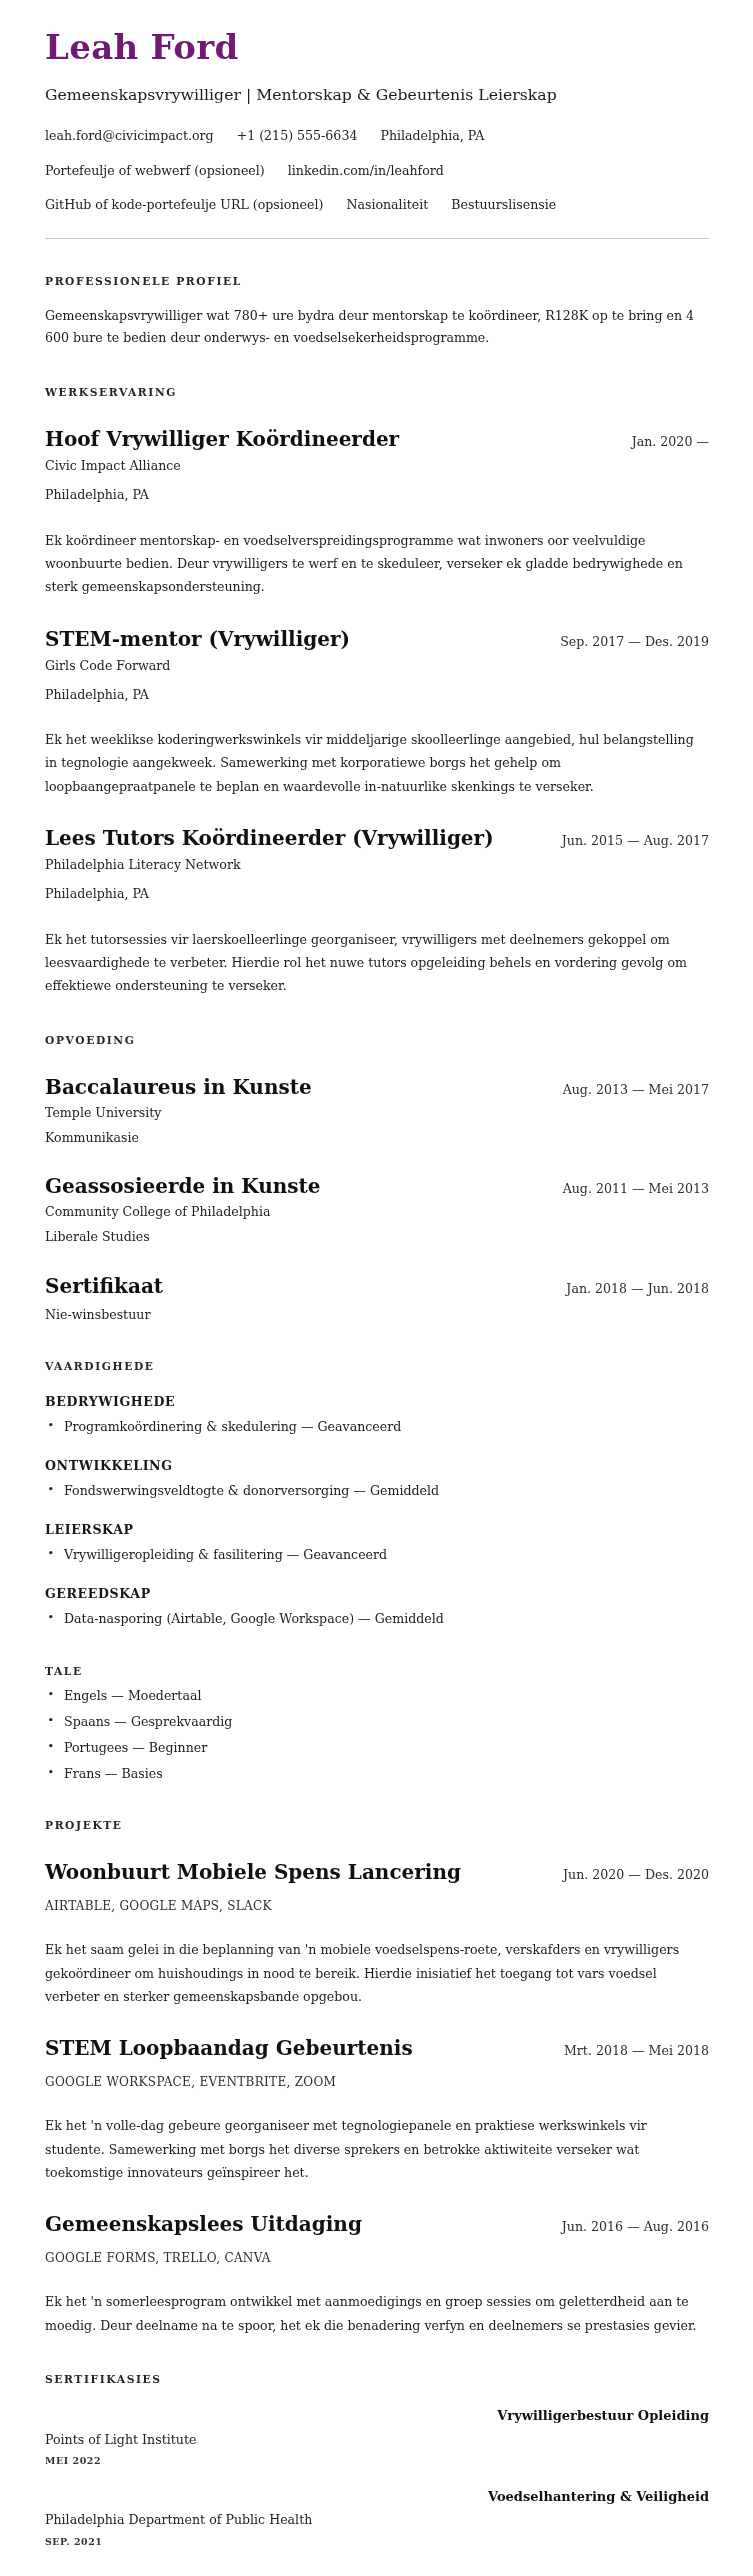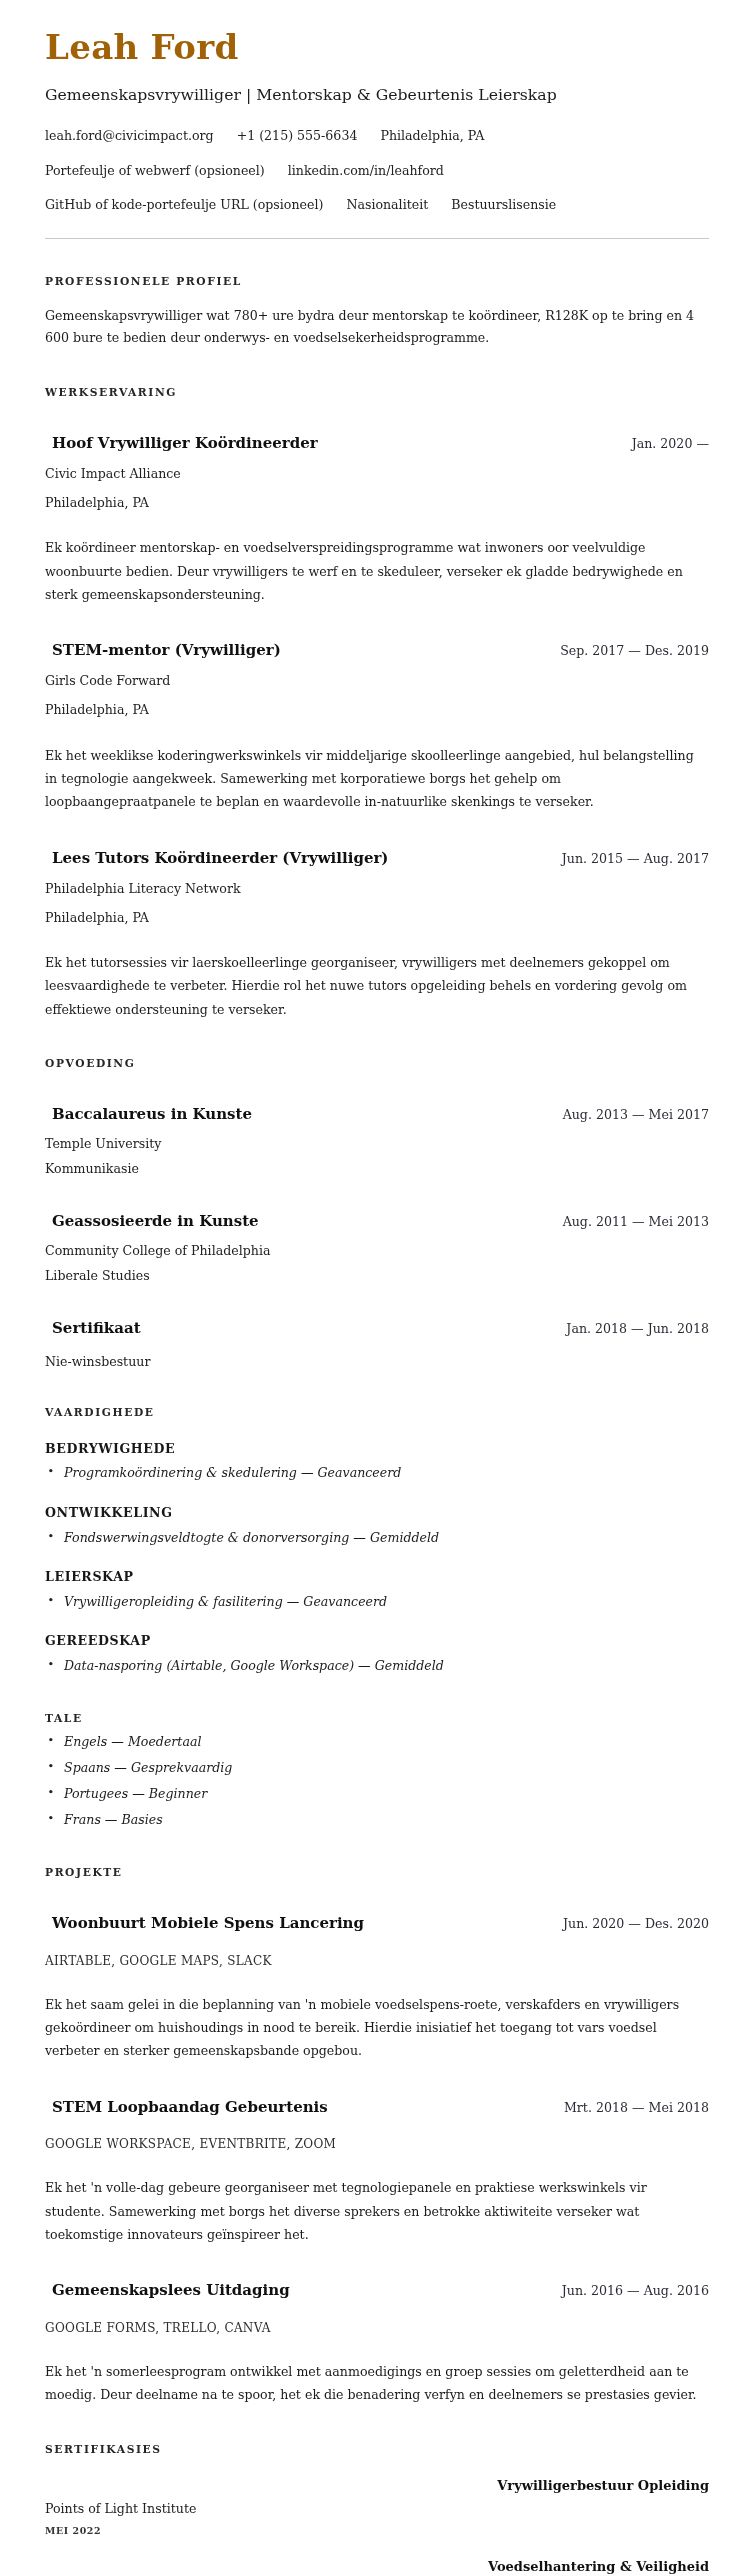--- a/index.html
+++ b/index.html
@@ -16,21 +16,21 @@
   }
   .page {
     padding: 29px 45px 40px 45px;
     box-sizing: border-box;
   }
 
   
   .name {
     font-size: 34px;
     font-weight: 700;
-    color: #a16207;
+    color: #701a75;
     margin: 0 0 19px 0;
     line-height: 1.1;
     letter-spacing: 0.3px;
   }
   .tagline {
     font-size: 15.7px;
     color: #1c1c1c;
     margin: 0 0 22.6px 0;
     line-height: 1.3;
   }
@@ -65,24 +65,24 @@
   }
 
   
   .entry { margin-top: 28px; }
   .entry-head {
     display: flex;
     justify-content: space-between;
     align-items: baseline;
   }
   .entry-title {
-    font-size: 15px;
+    font-size: 20px;
     font-weight: 700;
     color: #101010;
-    margin: 7px;
+    margin: 0;
     line-height: 1.25;
   }
   .entry-dates {
     font-size: 12.6px;
     color: #2b2b35;
     white-space: nowrap;
     margin-left: 15px;
   }
   .entry-org {
     font-size: 12.6px;
@@ -126,21 +126,20 @@
     margin: 8.8px 0 0 0;
     padding: 0;
   }
   ul.bullet-list li {
     font-size: 12.6px;
     line-height: 1.5;
     color: #1b1b1b;
     padding-left: 19px;
     position: relative;
     margin-top: 7px;
-    font-style: italic;
   }
   ul.bullet-list li::before {
     content: "•";
     position: absolute;
     left: 2.5px;
     top: 0;
     color: #222222;
     font-size: 11.3px;
   }
 

